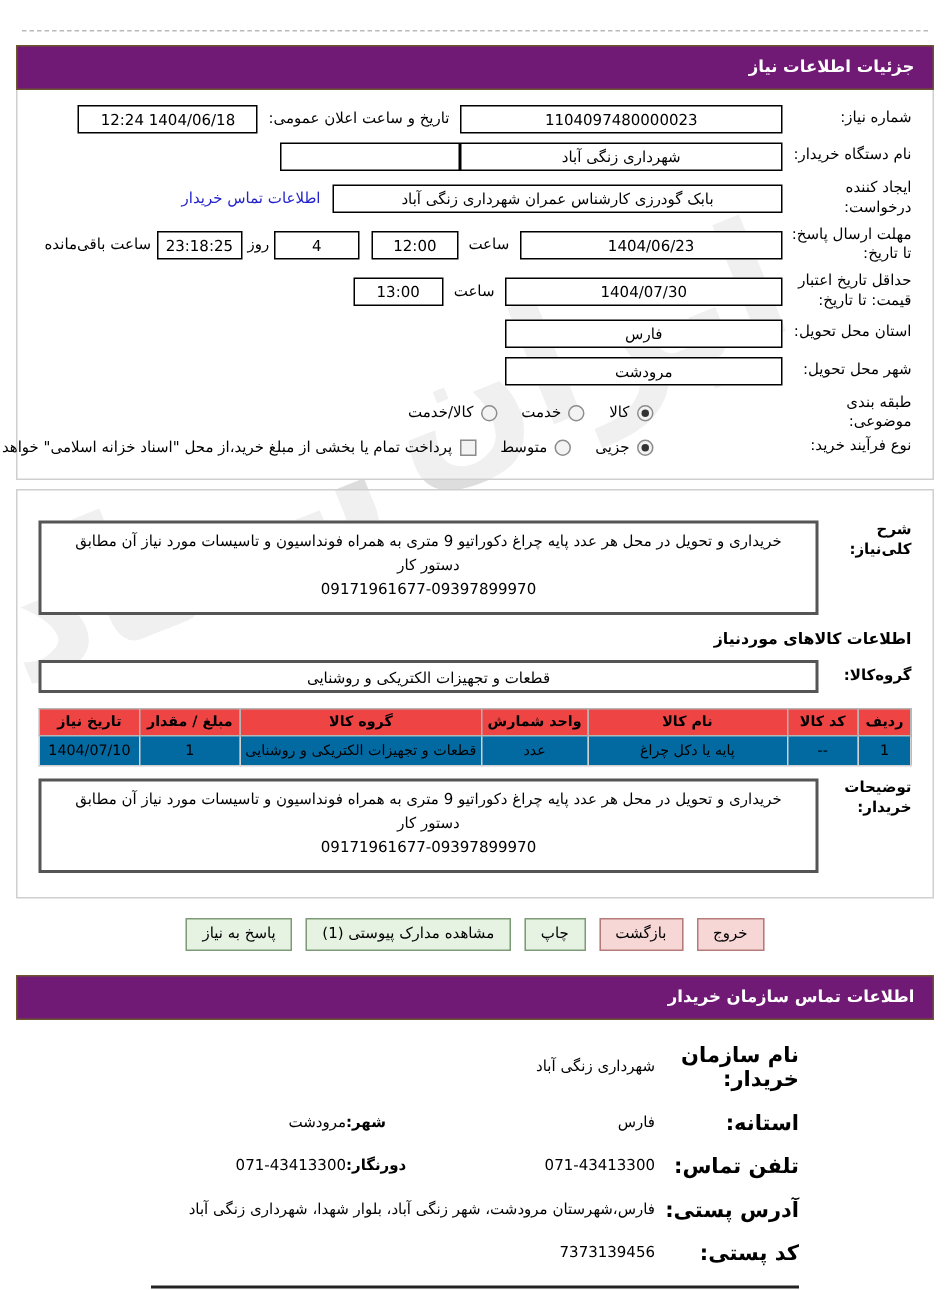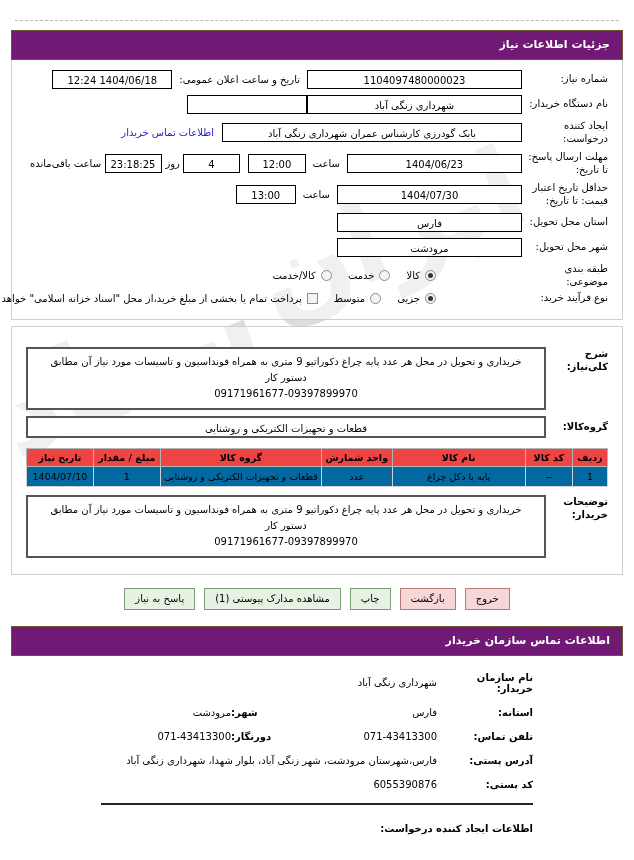--- a/index.html
+++ b/index.html
@@ -270,21 +270,21 @@
   .crow {
     display: flex;
     align-items: center;
     margin-bottom: 13px;
   }
   .ckey {
     font-weight: bold;
     width: 92px;
     min-width: 92px;
     text-align: right;
-    font-size: 10px;
+    font-size: 14px;
   }
   .cval {
     font-size: 10px;
     width: 150px;
     text-align: right;
     padding-right: 4px;
   }
   .cval.wide { width: auto; flex: 1; }
   .ckey2 {
     font-weight: bold;
@@ -413,20 +413,21 @@
   <div class="panel" style="border-top:1px solid #cfcfcf; margin-top:6px;">
 
     <div class="desc-row">
       <div class="desc-label">شرح کلی‌نیاز:</div>
       <div class="desc-box">
         <div>خریداری و تحویل در محل  هر عدد پایه چراغ  دکوراتیو  9  متری به همراه فونداسیون و تاسیسات مورد نیاز آن مطابق  دستور کار</div>
         <div class="ltr">09171961677-09397899970</div>
       </div>
     </div>
 
+    <div class="subsection-title">اطلاعات کالاهای موردنیاز</div>
 
     <div class="group-row">
       <div class="group-label">گروه‌کالا:</div>
       <div class="group-box">قطعات و تجهیزات الکتریکی و روشنایی</div>
     </div>
 
     <table class="goods">
       <thead>
         <tr>
           <th style="width:34px;">ردیف</th>
@@ -494,21 +495,21 @@
       <div class="cval2 num">071-43413300</div>
     </div>
 
     <div class="crow">
       <div class="ckey">آدرس پستی:</div>
       <div class="cval wide">فارس،شهرستان مرودشت، شهر زنگی آباد، بلوار شهدا، شهرداری زنگی آباد</div>
     </div>
 
     <div class="crow">
       <div class="ckey">کد پستی:</div>
-      <div class="cval num">6055390876</div>
+      <div class="cval num">7373139456</div>
     </div>
 
     <hr class="hr-dark">
 
     <div class="creator-title">اطلاعات ایجاد کننده درخواست:</div>
 
   </div>
 
 </div>
 

